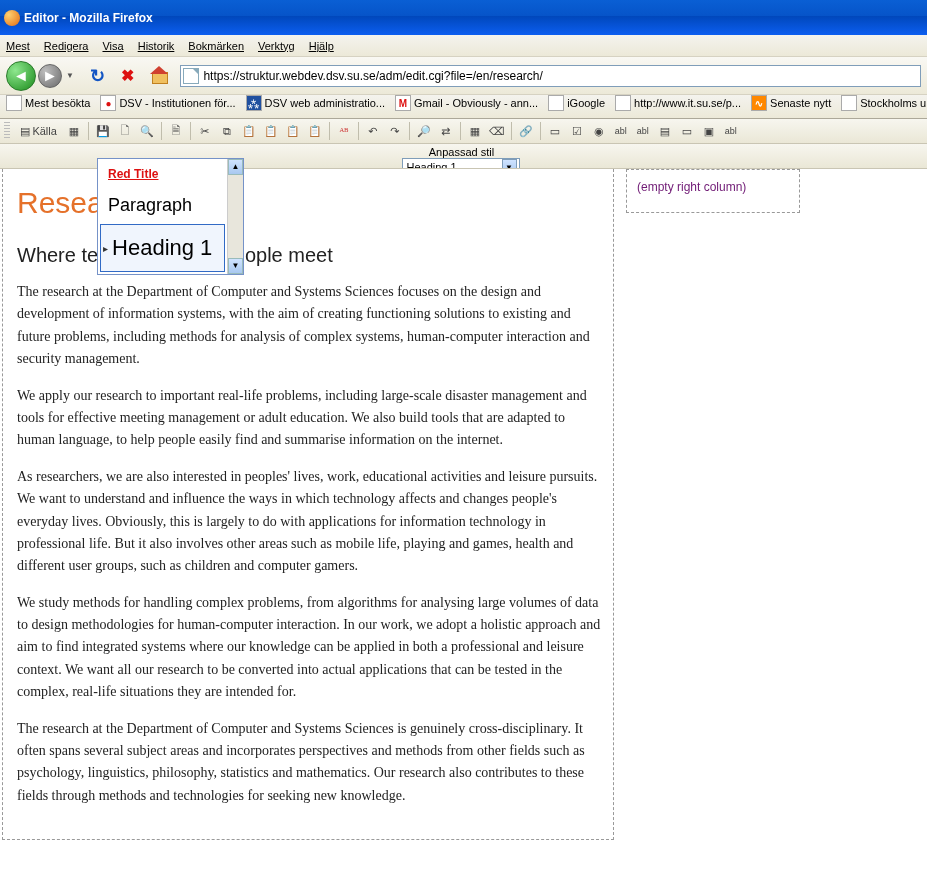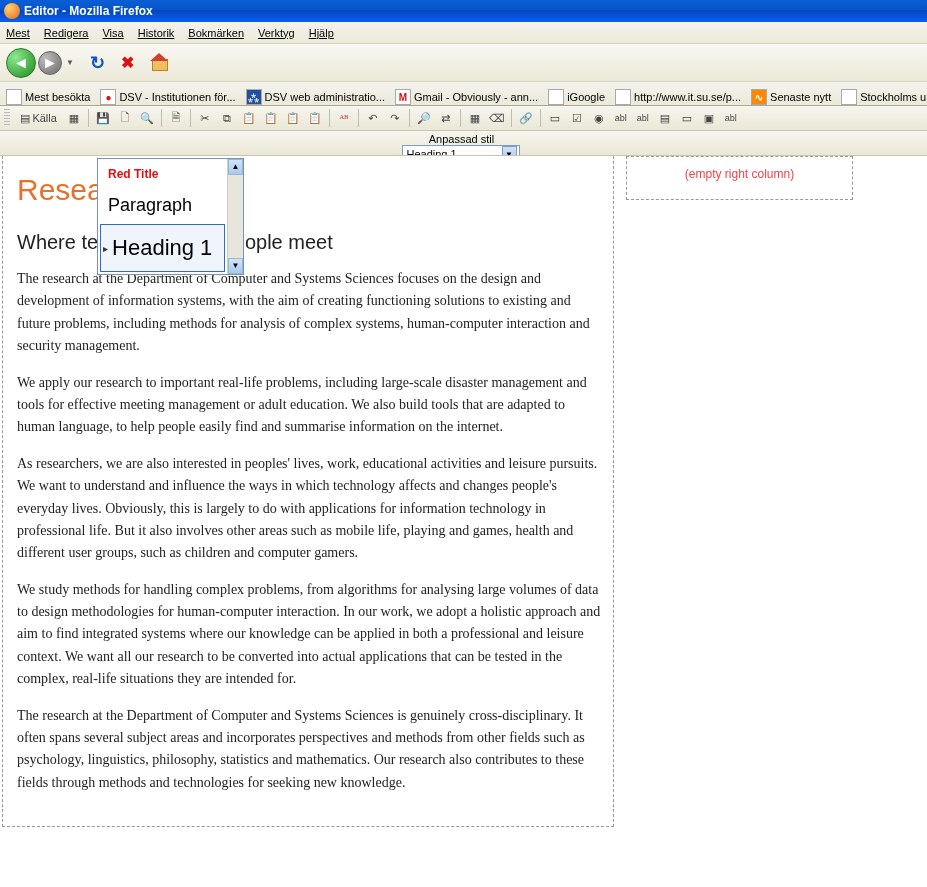--- a/index.html
+++ b/index.html
@@ -1,19 +1,19 @@
 <!DOCTYPE html>
 <html><head>
 <meta charset="utf-8">
 <style>
 * { box-sizing: border-box; margin: 0; padding: 0; }
 body { font-family: "Segoe UI", Tahoma, sans-serif; font-size: 11px; background: #fff; width: 927px; }
 
 
-.title-bar { background: linear-gradient(to bottom, #0a5fd4 0%, #0654c9 45%, #0047bb 46%, #0c5ef0 100%); color: #fff; height: 22px; display: flex; align-items: center; padding: 0 4px; font-weight: bold; font-size: 12px; }
+.title-bar { background: linear-gradient(to bottom, #0a5fd4 0%, #0654c9 45%, #0047bb 46%, #0c5ef0 100%); color: #fff; height: 35px; display: flex; align-items: center; padding: 0 4px; font-weight: bold; font-size: 12px; }
 .title-bar .ff-icon { width: 16px; height: 16px; margin-right: 4px; background: radial-gradient(circle at 30% 30%, #ffd070, #e56c10); border-radius: 50%; position: relative; }
 
 
 .menu-bar { background: linear-gradient(#f4f3ee, #ece9d8); height: 22px; display: flex; align-items: center; padding: 0 6px; border-bottom: 1px solid #d6d2c2; }
 .menu-bar span { margin-right: 14px; text-decoration: underline; cursor: default; }
 
 
 .nav-bar { background: linear-gradient(#f9f8f3, #ece9d8); height: 38px; display: flex; align-items: center; padding: 0 6px; border-bottom: 1px solid #d6d2c2; }
 .back-fwd { display: flex; align-items: center; }
 .nav-btn { width: 30px; height: 30px; border-radius: 50%; display: flex; align-items: center; justify-content: center; color: #fff; font-size: 16px; font-weight: bold; border: 1px solid #2a7a2a; margin-right: 2px; }
@@ -24,53 +24,53 @@
 .stop { color: #d11; font-size: 16px; margin: 0 8px; font-weight: bold; }
 .home { width: 18px; height: 16px; margin: 0 8px; position: relative; }
 .home::before { content: ""; position: absolute; bottom: 0; left: 2px; width: 14px; height: 10px; background: #f0c060; border: 1px solid #c08020; }
 .home::after { content: ""; position: absolute; top: -2px; left: 0; width: 0; height: 0; border-left: 9px solid transparent; border-right: 9px solid transparent; border-bottom: 8px solid #d04030; }
 .url-wrap { flex: 1; display: flex; align-items: center; background: #fff; border: 1px solid #7f9db9; height: 22px; margin-left: 4px; padding: 0 2px; }
 .url-wrap .page-ic { width: 16px; height: 16px; background: #fff; border: 1px solid #8ab; margin-right: 4px; position: relative; }
 .url-wrap .page-ic::after { content: ""; position: absolute; top: 0; right: 0; border-top: 5px solid #8ab; border-left: 5px solid transparent; }
 .url-wrap input { border: none; outline: none; flex: 1; font-size: 12px; }
 
 
-.bm-bar { background: linear-gradient(#f4f3ee, #ece9d8); height: 24px; display: flex; align-items: flex-end; padding: 0 6px; border-bottom: 1px solid #aca899; overflow: hidden; white-space: nowrap; }
+.bm-bar { background: linear-gradient(#f4f3ee, #ece9d8); height: 24px; display: flex; align-items: flex-start; padding: 0 6px; border-bottom: 1px solid #aca899; overflow: hidden; white-space: nowrap; }
 .bm-item { display: inline-flex; align-items: center; margin-right: 10px; cursor: default; }
 .bm-item .ic { width: 16px; height: 16px; margin-right: 3px; display: inline-flex; align-items: center; justify-content: center; font-size: 10px; border: 1px solid #aaa; }
 
 
 .ed-toolbar { background: linear-gradient(#f7f6ef, #eae7d6); border-bottom: 1px solid #c9c5b3; display: flex; align-items: center; padding: 2px 4px; height: 25px; flex-wrap: nowrap; overflow: hidden; }
 .ed-toolbar .grip { width: 6px; height: 18px; background: repeating-linear-gradient(#bbb 0 1px, transparent 1px 3px); margin-right: 4px; }
 .tbtn { width: 20px; height: 20px; display: inline-flex; align-items: center; justify-content: center; margin: 0 1px; font-size: 11px; cursor: default; border: 1px solid transparent; color: #444; }
 .sep { width: 1px; height: 18px; background: #c0bdac; margin: 0 3px; }
 .style-label { margin-right: 4px; font-size: 11px; }
 .style-select { width: 118px; height: 20px; border: 1px solid #7f9db9; background: #fff; display: flex; align-items: center; justify-content: space-between; padding: 0 2px 0 4px; font-size: 11px; margin-right: 6px; }
 .style-select .arr { width: 15px; height: 16px; background: linear-gradient(#cfe3ff, #a8c8f0); border: 1px solid #7f9db9; display: flex; align-items: center; justify-content: center; font-size: 8px; }
 .active-btn { border: 1px solid #316ac5 !important; background: #c1d2ee !important; }
 
 
 .style-popup { position: absolute; left: 97px; top: 158px; width: 147px; background: #fff; border: 1px solid #7592c8; z-index: 100; }
 .style-popup .scroll { position: absolute; right: 0; top: 0; bottom: 0; width: 16px; background: #e8e6dc; border-left: 1px solid #ccc; }
 .style-popup .scroll .up, .style-popup .scroll .dn { height: 16px; background: linear-gradient(#cfe3ff,#a8c8f0); border: 1px solid #9bb; font-size: 8px; text-align: center; line-height: 14px; }
 .style-popup .scroll .dn { position: absolute; bottom: 0; left: 0; right: 0; }
 .sp-item { padding: 6px 8px; margin: 2px 18px 2px 2px; cursor: default; }
-.sp-red { color: #d11; font-weight: bold; font-size: 12px; }
+.sp-red { color: #d11; font-weight: bold; font-size: 12px; text-decoration: underline; }
 .sp-para { font-size: 18px; }
 .sp-h1 { font-size: 22px; border: 1px solid #316ac5; background: #f0f5fd; padding: 10px 8px; display: flex; align-items: center; }
 .sp-h1::before { content: "▸"; font-size: 10px; margin-left: -6px; margin-right: 4px; color: #333; }
 .sp-h2 { font-size: 17px; padding: 10px 8px; }
 
 
 .content-wrap { display: flex; position: relative; }
 .content { width: 612px; padding: 10px 12px 18px 14px; font-family: Georgia, serif; font-size: 14px; line-height: 1.6; border-right: 1px dashed #999; border-bottom: 1px dashed #999; border-left: 1px dashed #999; margin-left: 2px; }
 .content h1 { color: #e5712a; font-size: 30px; font-weight: normal; margin-bottom: 10px; font-family: "Trebuchet MS", sans-serif; }
 .content h2 { font-size: 20px; font-weight: normal; margin: 12px 0 10px; font-family: "Trebuchet MS", sans-serif; color: #222; }
 .content p { margin-bottom: 14px; color: #222; }
-.right-col { width: 227px; margin-left: 12px; padding: 10px; border: 1px dashed #999; color: #ef4444; font-size: 12px; height: 44px; border-left: 1px dashed #999; text-align: center; }
+.right-col { width: 174px; margin-left: 12px; padding: 10px; border: 1px dashed #999; color: #701a75; font-size: 12px; height: 44px; border-left: 1px dashed #999; }
 
 
 .ic-doc { background: #fff; border-color: #8ab; }
 .ic-jp { background: #fff; }
 .ic-jp::before { content: "●"; color: #d11; }
 .ic-blue { background: #2050a0; color: #fff; }
 .ic-gm { background: #fff; color: #d11; font-weight: bold; }
 .ic-gg { background: #fff; }
 .ic-rss { background: #f80; color: #fff; font-weight: bold; }
 </style>
@@ -94,20 +94,24 @@
 
 <div class="nav-bar">
   <div class="back-fwd">
     <div class="nav-btn back">◄</div>
     <div class="nav-btn fwd">►</div>
     <span class="dropdown-arrow">▼</span>
   </div>
   <span class="reload">↻</span>
   <span class="stop">✖</span>
   <div class="home"></div>
+  <div class="url-wrap">
+    <div class="page-ic"></div>
+    <input value="https://struktur.webdev.dsv.su.se/adm/edit.cgi?file=/en/research/" style="">
+  </div>
 </div>
 
 <div class="bm-bar">
   <div class="bm-item">
       <span class="ic ic-doc"></span>
       <span>Mest besökta</span>
     </div>
   <div class="bm-item">
       <span class="ic ic-jp"></span>
       <span>DSV - Institutionen för...</span>

